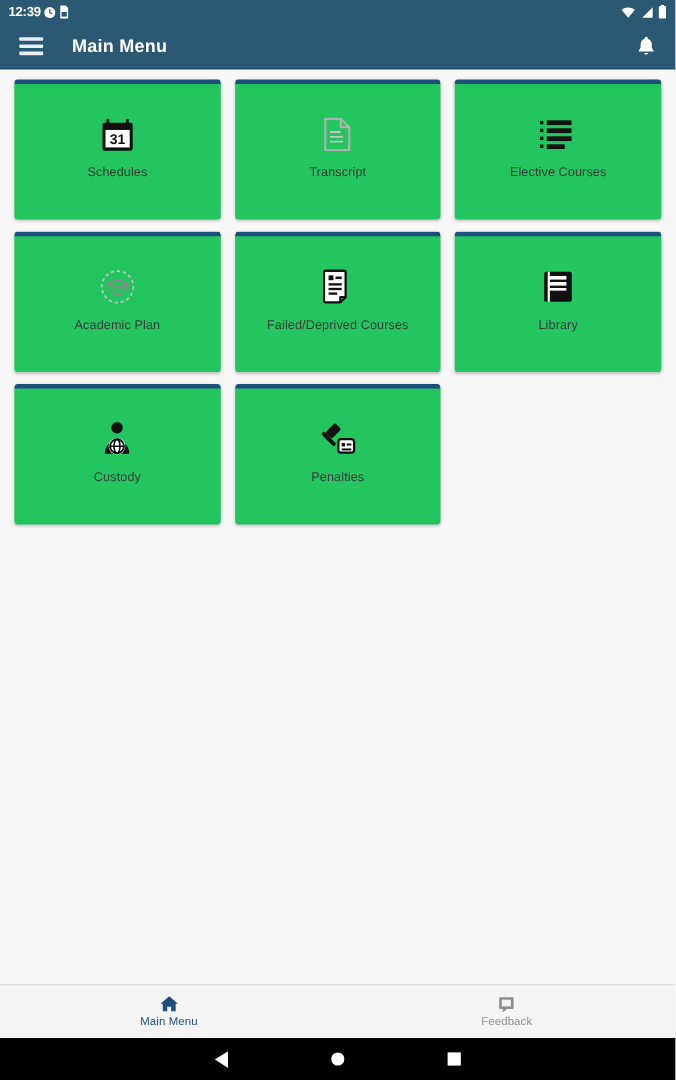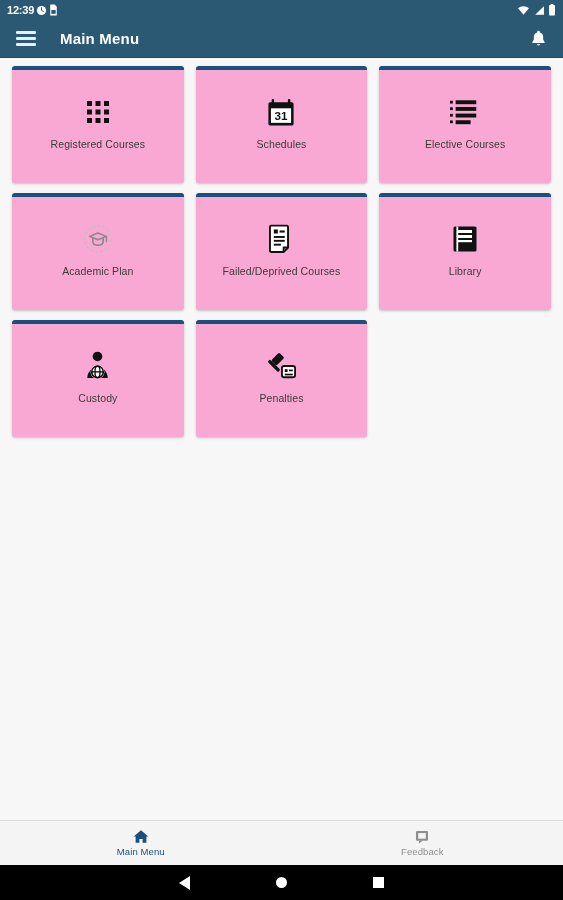--- a/index.html
+++ b/index.html
@@ -91,21 +91,21 @@
   }
   .grid {
     display: flex;
     flex-wrap: wrap;
   }
   .card {
     width: 33.3333%;
     padding: 0 6px 10px 6px;
   }
   .card-inner {
-    background: #f9a8d4;
+    background: #22c55e;
     border-top: 4px solid #1d4f7c;
     border-radius: 3px;
     height: 117px;
     box-shadow: 0 1px 2px rgba(0,0,0,0.16), 0 1px 4px rgba(0,0,0,0.07);
     display: flex;
     flex-direction: column;
     align-items: center;
     justify-content: center;
     cursor: pointer;
     padding-bottom: 10px;
@@ -222,56 +222,48 @@
     <svg class="bell" width="17" height="19" viewBox="0 0 24 26">
       <path d="M12 2 a2 2 0 0 1 2 2 v0.6 a6.5 6.5 0 0 1 4.6 6.2 v4 l2 3.2 v1.2 h-17.2 v-1.2 l2 -3.2 v-4 a6.5 6.5 0 0 1 4.6 -6.2 v-0.6 a2 2 0 0 1 2 -2 z" fill="#ffffff"></path>
       <path d="M9.6 21 a2.5 2.5 0 0 0 4.8 0 z" fill="#ffffff"></path>
     </svg>
   </div>
 
   <div class="content">
     <div class="grid">
 
 
-      <div class="card">
-        <div class="card-inner">
-          <div class="card-icon">
-            <svg width="26" height="26" viewBox="0 0 26 26">
-              <g fill="#111111">
-                <rect x="2" y="2" width="5" height="5"></rect>
-                <rect x="10.5" y="2" width="5" height="5"></rect>
-                <rect x="19" y="2" width="5" height="5"></rect>
-                <rect x="2" y="10.5" width="5" height="5"></rect>
-                <rect x="10.5" y="10.5" width="5" height="5"></rect>
-                <rect x="19" y="10.5" width="5" height="5"></rect>
-                <rect x="2" y="19" width="5" height="5"></rect>
-                <rect x="10.5" y="19" width="5" height="5"></rect>
-                <rect x="19" y="19" width="5" height="5"></rect>
-              </g>
-            </svg>
-          </div>
-          <div class="card-label">Registered Courses</div>
-        </div>
-      </div>
 
       <div class="card">
         <div class="card-inner">
           <div class="card-icon">
             <svg width="28" height="29" viewBox="0 0 30 31">
               <rect x="5" y="1" width="2.6" height="6" rx="1.2" fill="#111111"></rect>
               <rect x="22.4" y="1" width="2.6" height="6" rx="1.2" fill="#111111"></rect>
               <rect x="1.5" y="4.5" width="27" height="25" rx="2" fill="#111111"></rect>
               <rect x="4.2" y="11" width="21.6" height="15.6" fill="#ffffff"></rect>
               <text x="15" y="23.4" font-family="'Liberation Sans', sans-serif" font-size="12.5" font-weight="bold" fill="#111111" text-anchor="middle">31</text>
             </svg>
           </div>
           <div class="card-label">Schedules</div>
         </div>
       </div>
 
+      <div class="card">
+        <div class="card-inner">
+          <div class="card-icon">
+            <svg width="26" height="30" viewBox="0 0 26 30">
+              <path d="M3 2 h13 l7 7 v19 h-20 z" fill="none" stroke="#b0b0b0" stroke-width="1.8" stroke-linejoin="round"></path>
+              <path d="M16 2 v7 h7" fill="none" stroke="#b0b0b0" stroke-width="1.8" stroke-linejoin="round"></path>
+              <path d="M7 13 h9 M7 17 h11 M7 21 h11" stroke="#c4c4c4" stroke-width="1.5"></path>
+            </svg>
+          </div>
+          <div class="card-label">Transcript</div>
+        </div>
+      </div>
 
       <div class="card">
         <div class="card-inner">
           <div class="card-icon">
             <svg width="30" height="26" viewBox="0 0 32 26">
               <g fill="#111111">
                 <rect x="0" y="1" width="3" height="3"></rect>
                 <rect x="6" y="0.5" width="22" height="4.2"></rect>
                 <rect x="0" y="8" width="3" height="3"></rect>
                 <rect x="6" y="7.6" width="22" height="4.2"></rect>

